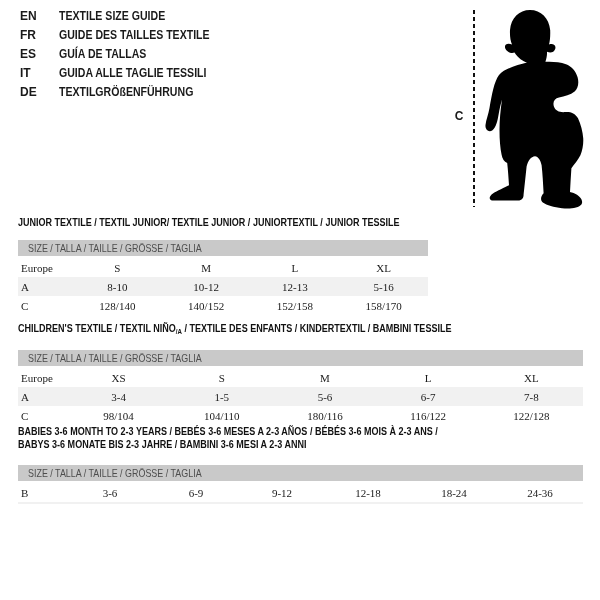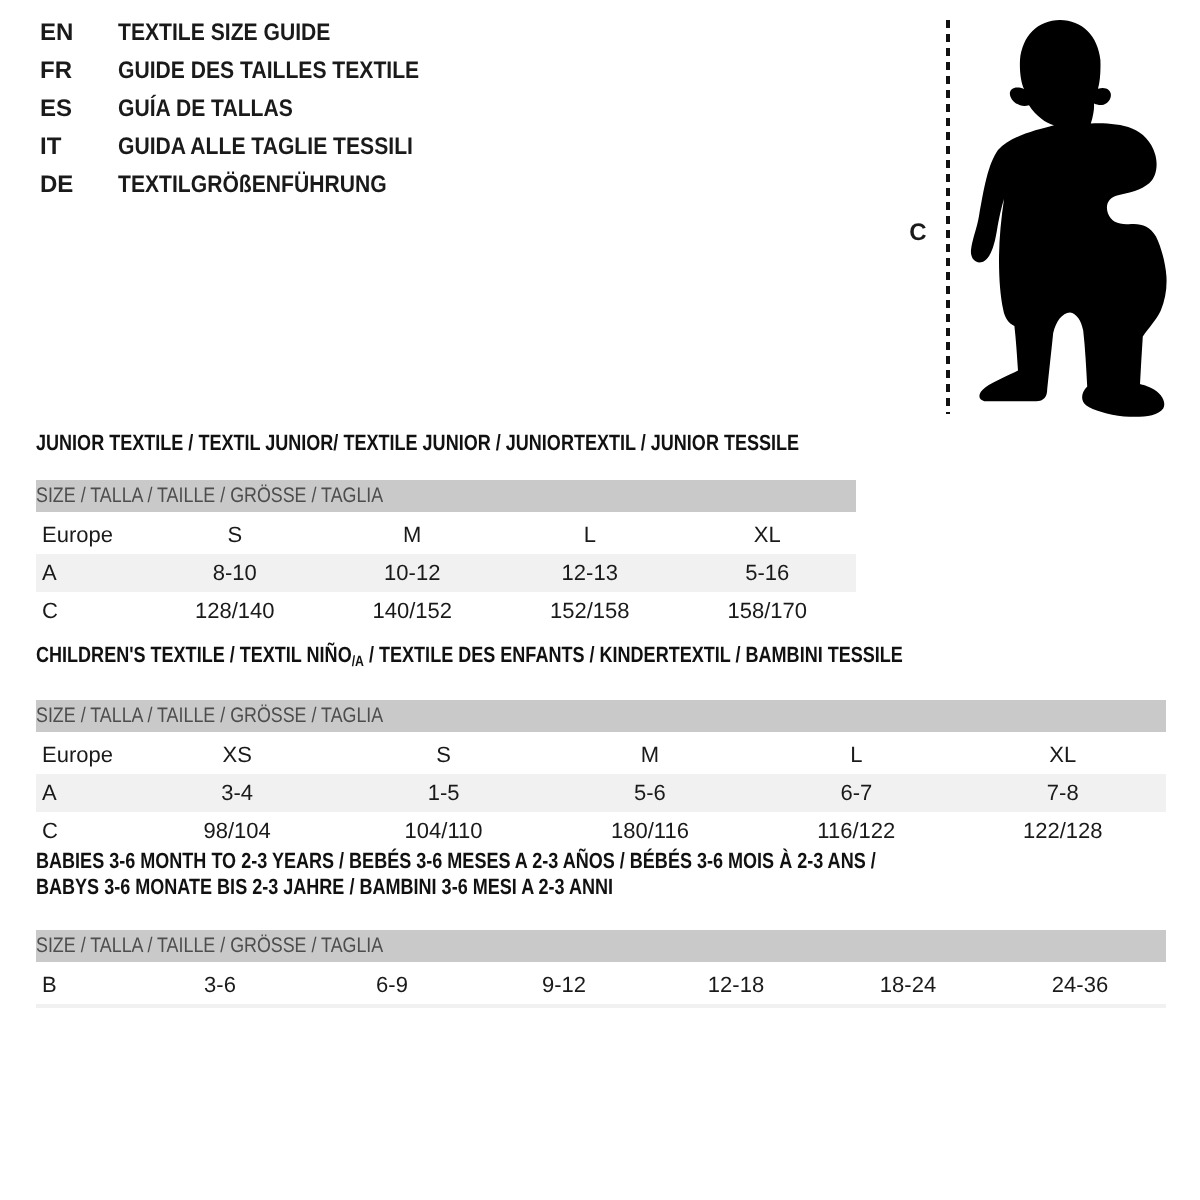--- a/index.html
+++ b/index.html
@@ -25,26 +25,26 @@
   .title-1 { left:18px; top:216px; }
   .title-2 { left:18px; top:322px; }
   .title-3 { left:18px; top:425px; line-height:13px; }
   .subscript { font-size:7.5px; position:relative; top:1.5px; }
   
   .size-table-wrap { position:absolute; left:18px; }
   .t1 { top:240px; width:410px; }
   .t2 { top:350px; width:565px; }
   .t3 { top:465px; width:565px; }
   .size-bar { height:16px; background:#c9c9c9; color:#4d4d4d; font-size:10.5px;
-              line-height:16px; padding-left:0; margin-bottom:2px; }
+              line-height:16px; padding-left:10px; margin-bottom:2px; }
   .size-bar span { display:inline-block; white-space:nowrap;
                    transform:scaleX(0.85); transform-origin:left center; }
   table.size-table { width:100%; border-collapse:collapse; table-layout:fixed; }
   table.size-table td { height:19px; text-align:center; font-size:11px; padding:0;
-                        color:#1a1a1a; overflow:hidden; white-space:nowrap; }
+                        color:#1a1a1a; overflow:hidden; white-space:nowrap;font-family:Liberation Serif, serif; }
   table.size-table td.lbl { text-align:left; padding-left:3px; }
   .t1 td.lbl { width:52px; }
   .t2 td.lbl, .t3 td.lbl { width:46px; }
   tr.alt { background:#f1f1f1; }
   
   .footnotes { position:absolute; left:18px; top:535px; }
   .footnote { font-weight:bold; font-size:11px; line-height:18.6px; white-space:nowrap;
               transform:scaleX(0.78); transform-origin:left top; color:#111; }
 </style>
 </head>

